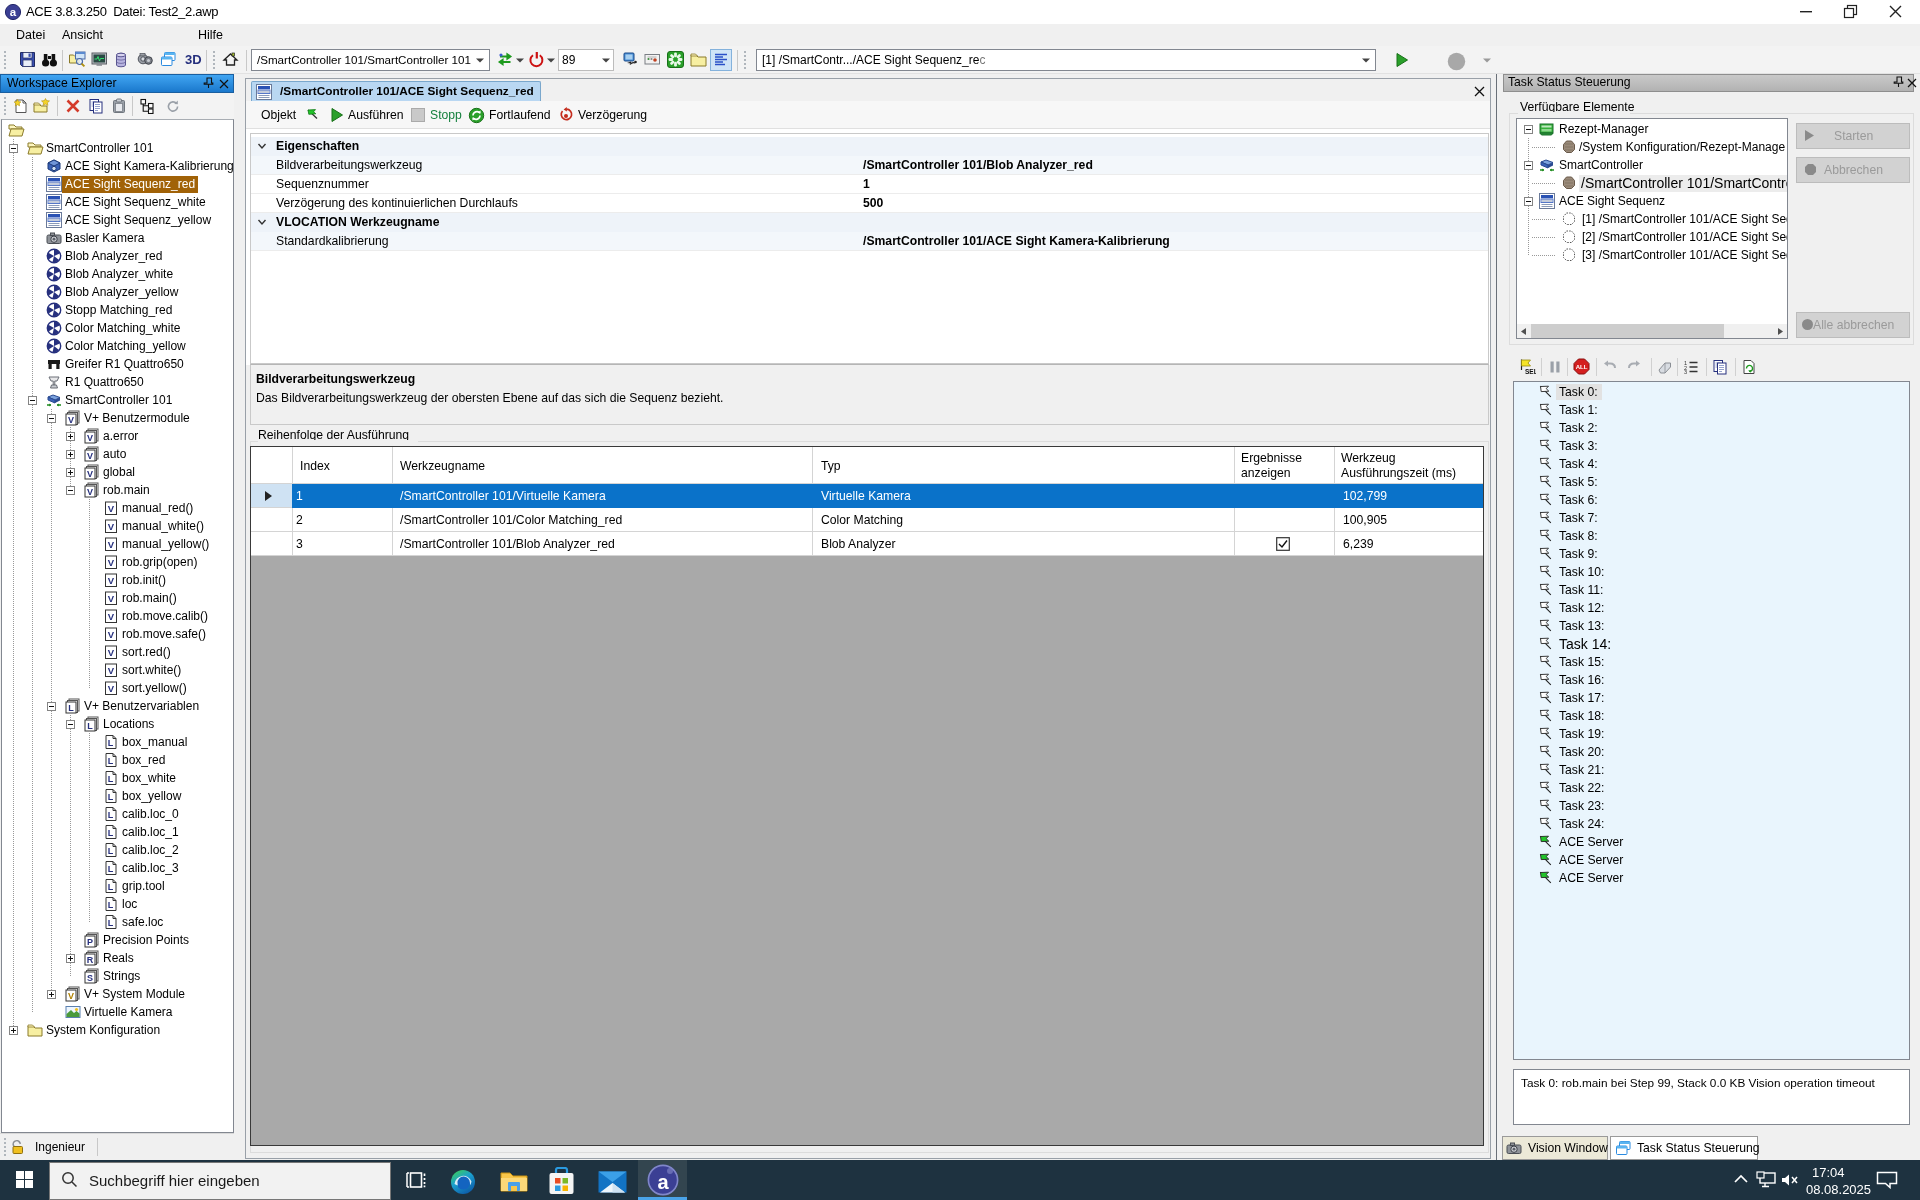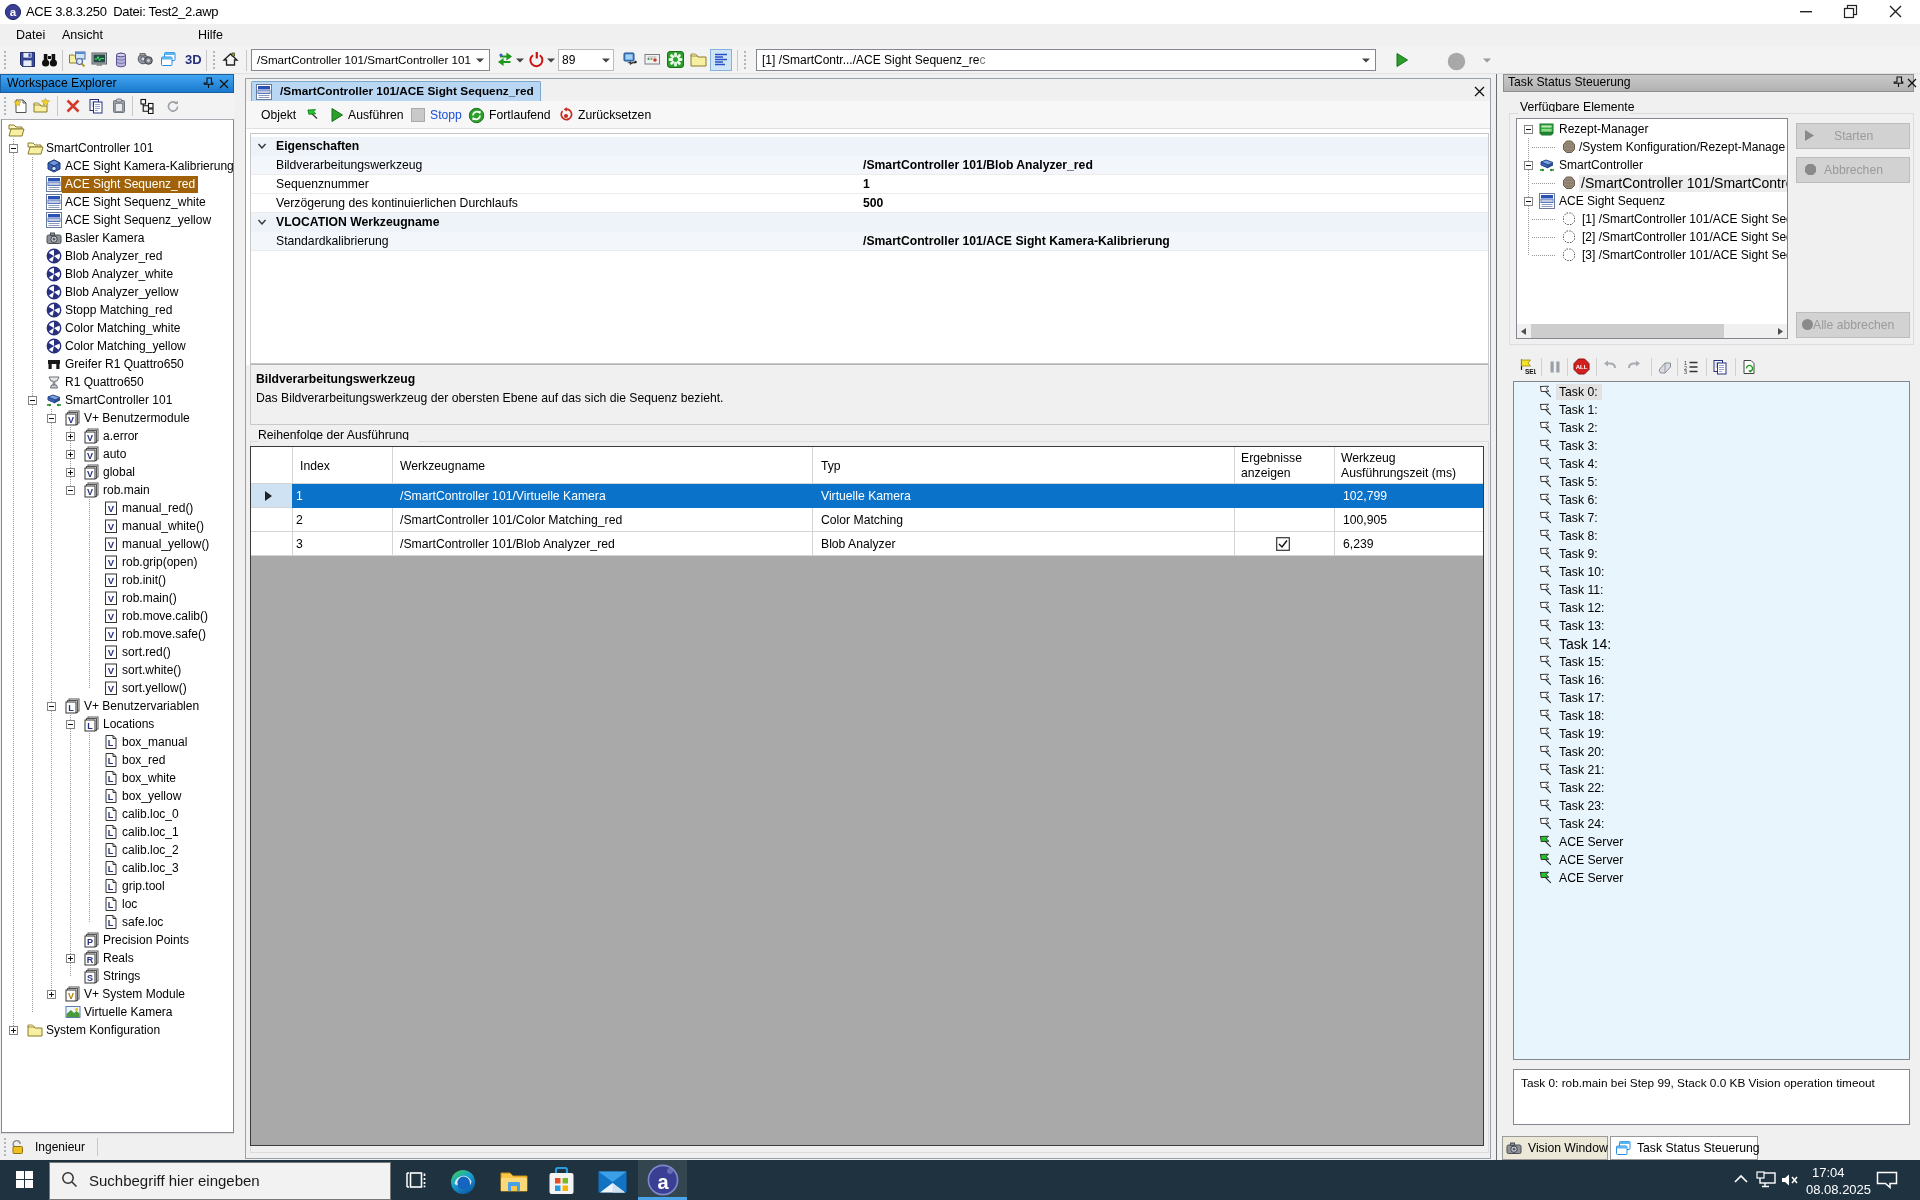--- a/index.html
+++ b/index.html
@@ -609,36 +609,36 @@
 <div class="abs " style="left:261px;top:106px;height:18px;line-height:18px;font-size:12.2px;white-space:nowrap;">Objekt</div>
 <svg class="abs" style="left:305px;top:107px" width="16" height="16" viewBox="0 0 16 16">
     <path d="M3 3 L12 11.5" stroke="#333" stroke-width="1.2"></path>
     <path d="M3 3 L10.5 2.6 L8.6 4.8 L10.8 6.8 L3.8 7.3 Z" fill="#22c52a" stroke="#0f7a14" stroke-width="0.8"></path>
   </svg>
 <svg class="abs" style="left:329px;top:107px" width="15" height="15" viewBox="0 0 15 15">
     <path d="M3 1.5 L13.5 8 L3 14.5 Z" fill="#2aa02a" stroke="#187018" stroke-width="1"></path>
   </svg>
 <div class="abs " style="left:348px;top:106px;height:18px;line-height:18px;font-size:12.2px;white-space:nowrap;">Ausführen</div>
 <div class="abs " style="left:411px;top:108px;width:14px;height:14px;background:#c9c9c9;border:1px solid #aaa;"></div>
-<div class="abs " style="left:430px;top:106px;height:18px;line-height:18px;font-size:12.2px;white-space:nowrap;color:#1d4ed8;">Stopp</div>
+<div class="abs " style="left:430px;top:106px;height:18px;line-height:18px;font-size:12.2px;white-space:nowrap;color:#15803d;">Stopp</div>
 <svg class="abs" style="left:468px;top:107px" width="17" height="17" viewBox="0 0 17 17">
     <circle cx="8.5" cy="8.5" r="7.2" fill="#2aa02a"></circle>
     <circle cx="8.5" cy="8.5" r="7.2" fill="none" stroke="#187018"></circle>
     <path d="M5 8.5 A4 4 0 0 1 12 6" fill="none" stroke="#fff" stroke-width="1.6"></path>
     <path d="M12.6 3.4 L12.4 6.8 L9.4 5.6 Z" fill="#fff"></path>
     <path d="M12 8.5 A4 4 0 0 1 5 11" fill="none" stroke="#fff" stroke-width="1.6"></path>
     <path d="M4.4 13.6 L4.6 10.2 L7.6 11.4 Z" fill="#fff"></path>
   </svg>
 <div class="abs " style="left:489px;top:106px;height:18px;line-height:18px;font-size:12.2px;white-space:nowrap;">Fortlaufend</div>
 <svg class="abs" style="left:558px;top:107px" width="16" height="16" viewBox="0 0 16 16">
     <path d="M4.5 4 A5.2 5.2 0 1 0 8.5 2.2" fill="none" stroke="#c42b1c" stroke-width="1.7"></path>
     <path d="M8.8 0 L5.6 2.4 L8.9 4.6 Z" fill="#c42b1c"></path>
     <circle cx="8" cy="9" r="2" fill="#c42b1c"></circle>
   </svg>
-<div class="abs " style="left:578px;top:106px;height:18px;line-height:18px;font-size:12.2px;white-space:nowrap;">Zurücksetzen</div>
+<div class="abs " style="left:578px;top:106px;height:18px;line-height:18px;font-size:12.2px;white-space:nowrap;">Verzögerung</div>
 <div class="abs " style="left:250px;top:133px;width:1239px;height:231px;background:#fff;border:1px solid #c9c9c9;"></div>
 <div class="abs " style="left:251px;top:137px;width:1237px;height:19px;background:#eef3f9;"></div>
 <svg class="abs" style="left:257px;top:142px" width="10" height="9" viewBox="0 0 10 9">
     <path d="M1.5 2 L5 6 L8.5 2" fill="none" stroke="#333" stroke-width="1.4"></path>
   </svg>
 <div class="abs " style="left:276px;top:137px;height:18px;line-height:18px;font-size:12.2px;white-space:nowrap;font-weight:bold;">Eigenschaften</div>
 <div class="abs " style="left:251px;top:156px;width:1237px;height:19px;background:#f3f7fb;"></div>
 <div class="abs " style="left:276px;top:156px;height:18px;line-height:18px;font-size:12.2px;white-space:nowrap;">Bildverarbeitungswerkzeug</div>
 <div class="abs " style="left:863px;top:156px;height:18px;line-height:18px;font-size:12.2px;white-space:nowrap;font-weight:bold;">/SmartController 101/Blob Analyzer_red</div>
 <div class="abs " style="left:251px;top:174px;width:1237px;height:1px;background:#ececec;"></div>

